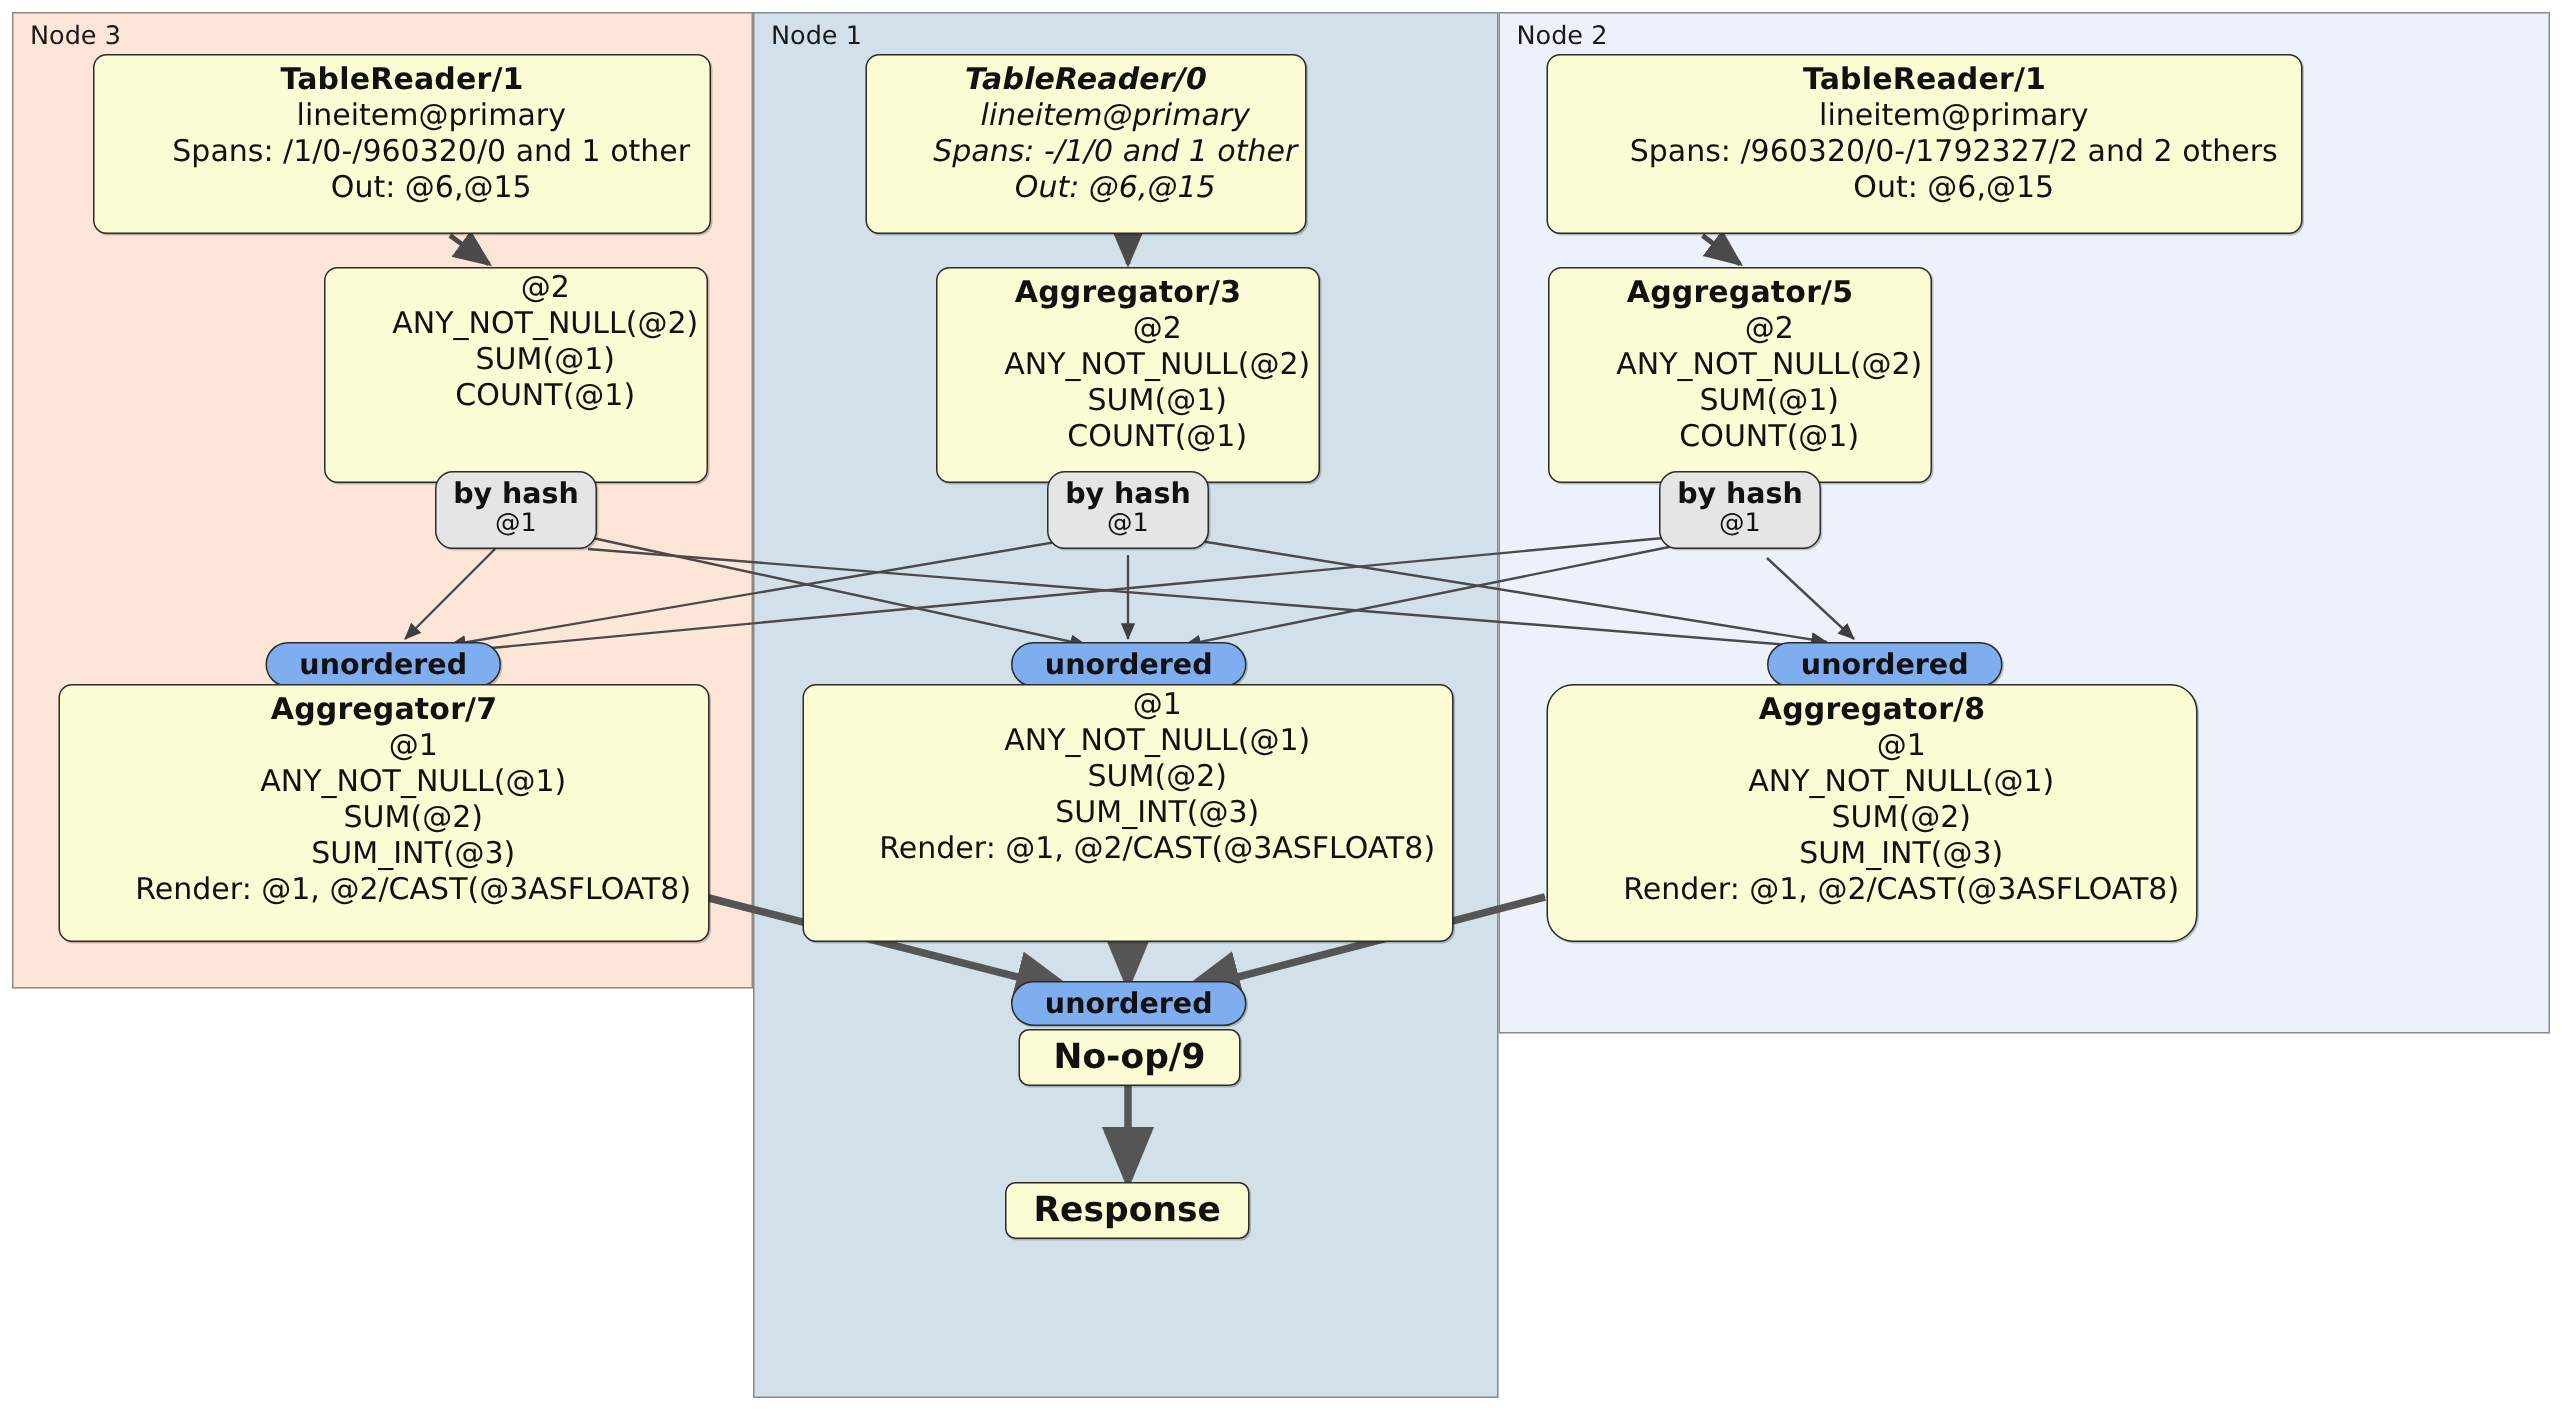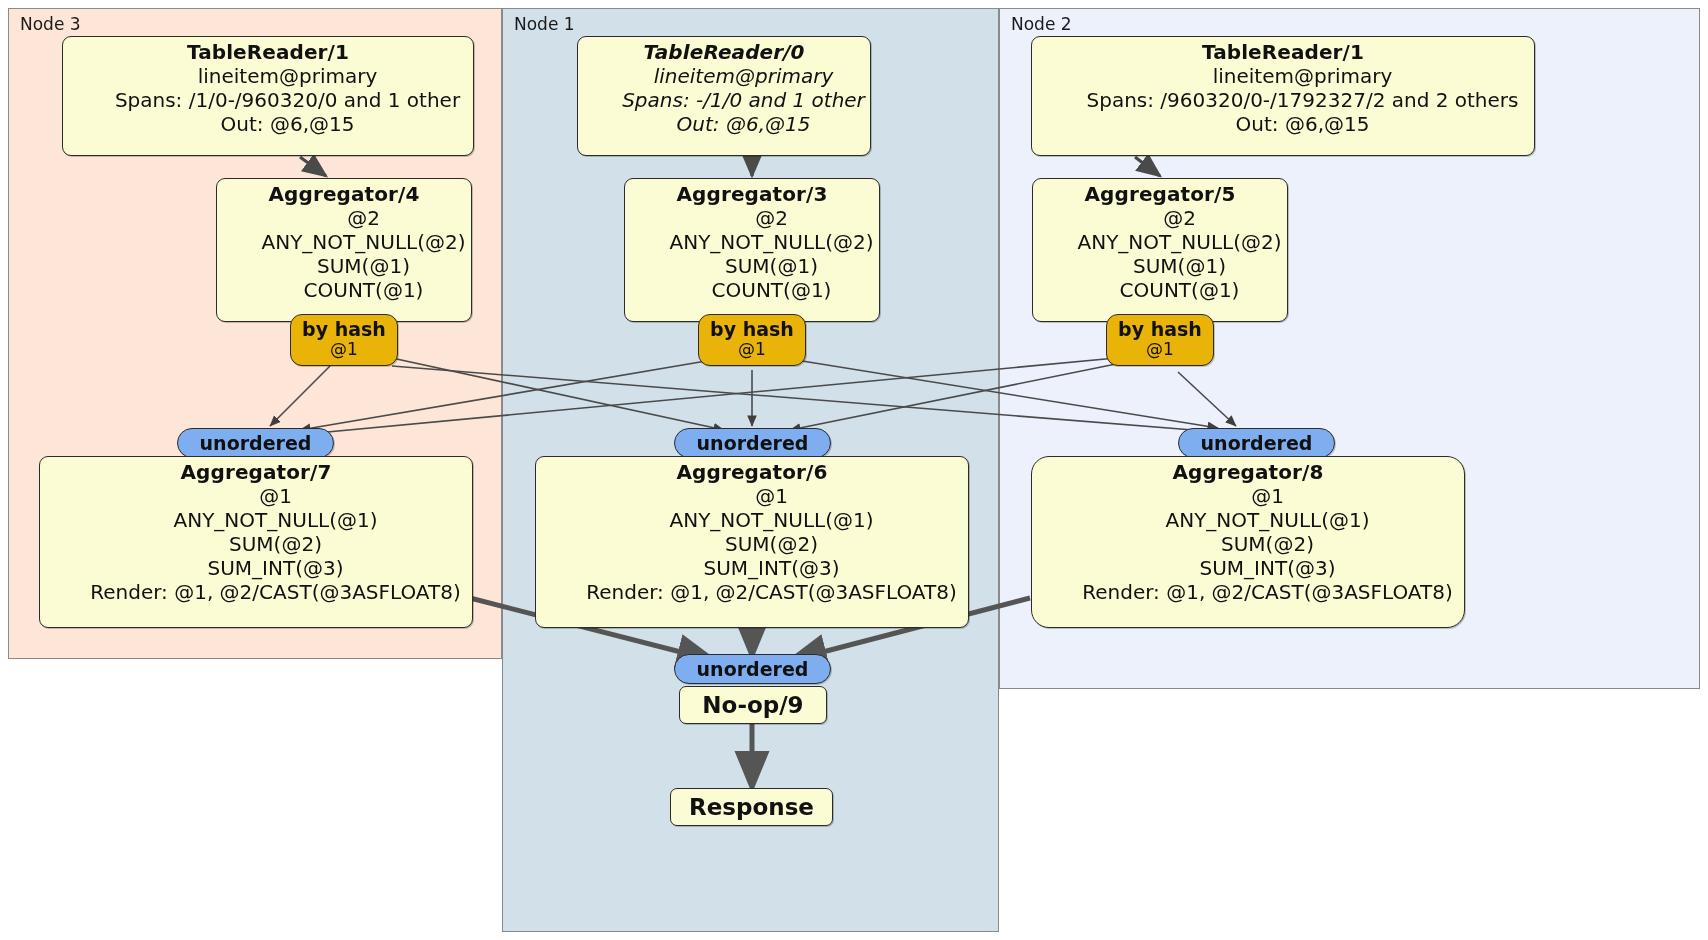--- a/index.html
+++ b/index.html
@@ -21,21 +21,21 @@
   
   .proc{position:absolute;box-sizing:border-box;background:#fbfbd4;border:1.6px solid #2b2b2b;
         border-radius:9px;text-align:center;color:#111;line-height:1.20;
         box-shadow:1px 1px 0 rgba(0,0,0,.22);}
   .proc .ttl{font-weight:bold;font-size:20px;letter-spacing:.1px;padding-top:3px;}
   .proc .ln{font-size:20px;padding-left:39px;}
 
   .badge{position:absolute;box-sizing:border-box;text-align:center;
          border:1.4px solid #2b2b2b;border-radius:13px;color:#111;line-height:1.12;
          box-shadow:1px 1px 0 rgba(0,0,0,.2);}
-  .badge.hash{background:#eab308;border-radius:12px;}
+  .badge.hash{background:#e5e5e5;border-radius:12px;}
   .badge.unord{background:#7eaef0;border-radius:15px;}
   .badge .b1{font-weight:bold;font-size:19px;}
   .badge .b2{font-size:17px;}
 
   .small-proc{position:absolute;box-sizing:border-box;background:#fbfbd4;border:1.6px solid #2b2b2b;
         border-radius:7px;text-align:center;color:#111;font-weight:bold;font-size:23px;
         box-shadow:1px 1px 0 rgba(0,0,0,.22);display:flex;align-items:center;justify-content:center;}
 </style>
 </head>
 <body>
@@ -108,21 +108,20 @@
   </div>
 
   <div class="proc" style="left:1031px;top:36px;width:504px;height:120px;">
     <div class="ttl">TableReader/1</div>
     <div class="ln">lineitem@primary</div>
     <div class="ln">Spans: /960320/0-/1792327/2 and 2 others</div>
     <div class="ln">Out: @6,@15</div>
   </div>
 
   <div class="proc" style="left:216px;top:178px;width:256px;height:144px;">
-    <div class="ttl">Aggregator/4</div>
     <div class="ln">@2</div>
     <div class="ln">ANY_NOT_NULL(@2)</div>
     <div class="ln">SUM(@1)</div>
     <div class="ln">COUNT(@1)</div>
   </div>
 
   <div class="proc" style="left:624px;top:178px;width:256px;height:144px;">
     <div class="ttl">Aggregator/3</div>
     <div class="ln">@2</div>
     <div class="ln">ANY_NOT_NULL(@2)</div>
@@ -164,21 +163,20 @@
   <div class="proc" style="left:39px;top:456px;width:434px;height:172px;">
     <div class="ttl">Aggregator/7</div>
     <div class="ln">@1</div>
     <div class="ln">ANY_NOT_NULL(@1)</div>
     <div class="ln">SUM(@2)</div>
     <div class="ln">SUM_INT(@3)</div>
     <div class="ln">Render: @1, @2/CAST(@3ASFLOAT8)</div>
   </div>
 
   <div class="proc" style="left:535px;top:456px;width:434px;height:172px;">
-    <div class="ttl">Aggregator/6</div>
     <div class="ln">@1</div>
     <div class="ln">ANY_NOT_NULL(@1)</div>
     <div class="ln">SUM(@2)</div>
     <div class="ln">SUM_INT(@3)</div>
     <div class="ln">Render: @1, @2/CAST(@3ASFLOAT8)</div>
   </div>
 
   <div class="proc" style="left:1031px;top:456px;width:434px;height:172px;border-radius:18px;">
     <div class="ttl">Aggregator/8</div>
     <div class="ln">@1</div>

